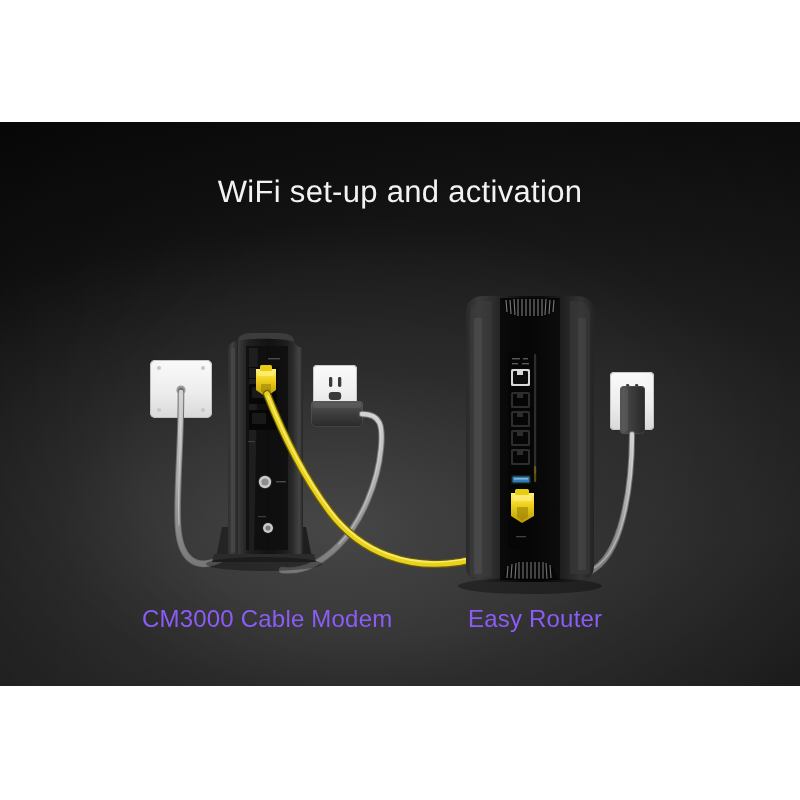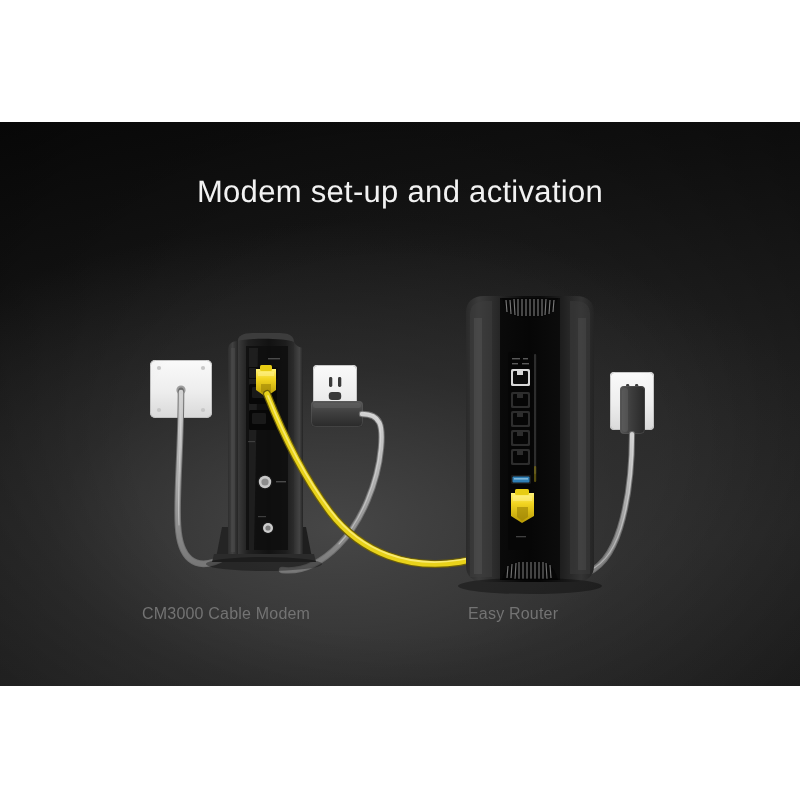--- a/index.html
+++ b/index.html
@@ -48,22 +48,22 @@
     text-align: center;
     color: #f2f2f2;
     font-size: 31px;
     font-weight: 300;
     letter-spacing: 0.3px;
     font-family: "Liberation Sans", sans-serif;
     text-rendering: geometricPrecision;
   }
   .device-label {
     position: absolute;
-    color: #737373;
-    font-size: 16px;
+    color: #8b5cf6;
+    font-size: 24px;
     font-weight: 300;
     letter-spacing: 0.2px;
     white-space: nowrap;
     font-family: "Liberation Sans", sans-serif;
   }
   #label-modem {
     left: 142px;
     top: 483px;
   }
   #label-router {
@@ -364,21 +364,21 @@
 
         <rect x="516" y="414" width="10" height="1.3" fill="#4f4f4f" opacity="0.8"></rect>
       </g>
 
       <ellipse cx="264" cy="442" rx="58" ry="7" fill="#000000" opacity="0.35"></ellipse>
       <ellipse cx="530" cy="464" rx="72" ry="8" fill="#000000" opacity="0.35"></ellipse>
     </svg>
 
     <div id="hero-vignette"></div>
 
-    <div id="headline">Modem set-up and activation</div>
+    <div id="headline">WiFi set-up and activation</div>
 
     <div class="device-label" id="label-modem">CM3000 Cable Modem</div>
 
     <div class="device-label" id="label-router">Easy Router</div>
 
   </div>
 
 </div>
 
 </body></html>

